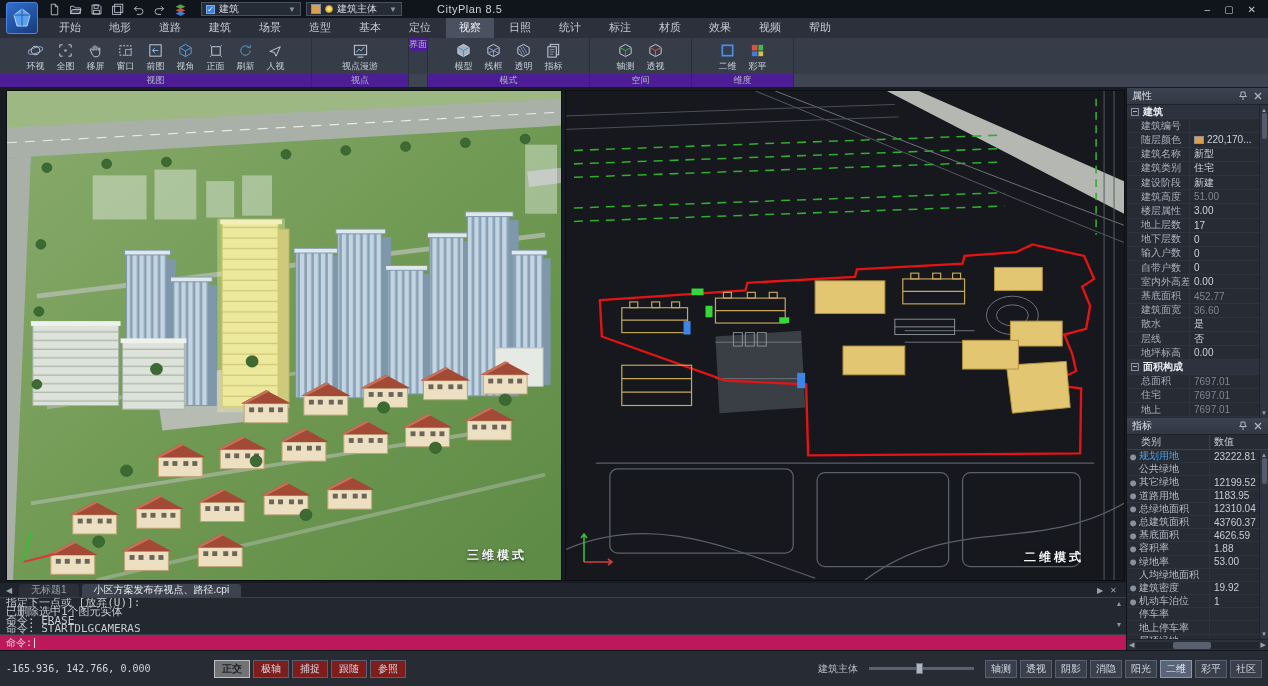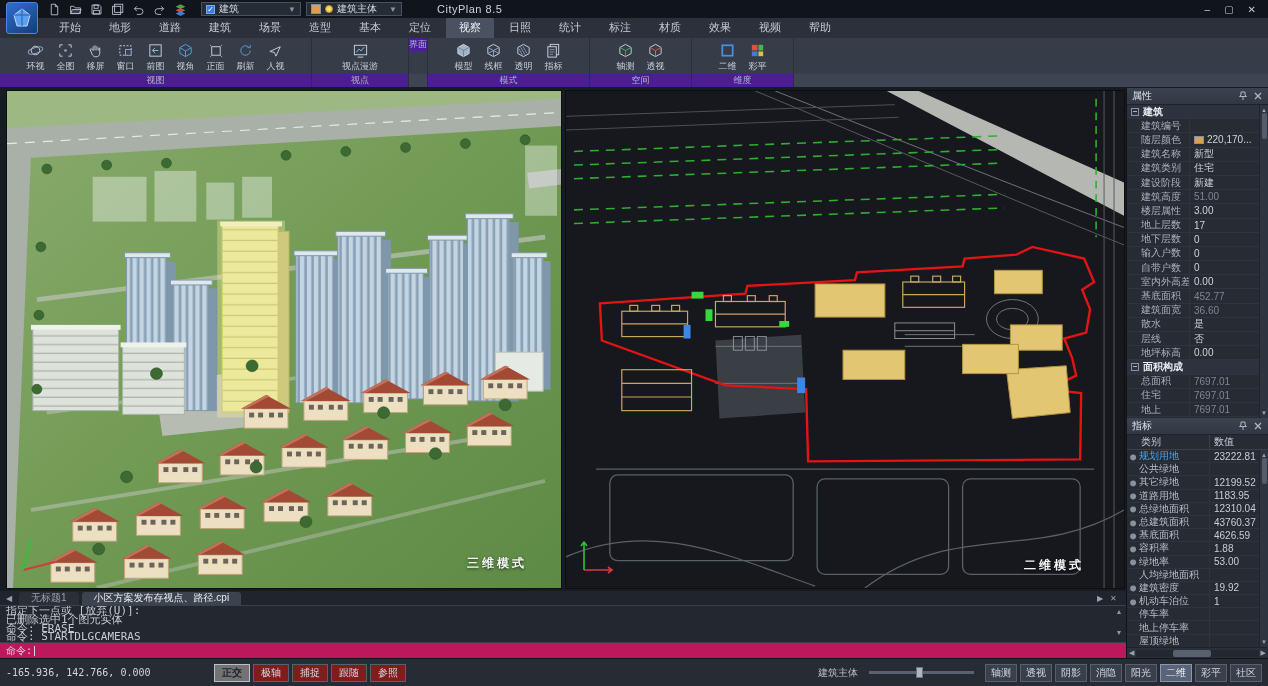--- a/index.html
+++ b/index.html
@@ -91,21 +91,21 @@
   .irow{height:13.2px;display:flex;align-items:center;font-size:10px;border-bottom:1px solid #2e343d;}
   .irow .bl{width:12px;flex:0 0 auto;text-align:center;color:#8a919e;font-size:6px;visibility:hidden;}
   .irow .bl.on{visibility:visible;}
   .irow .lab{width:70px;flex:0 0 auto;color:#b9bfca;white-space:nowrap;overflow:hidden;}
   .irow .lab.blue{color:#4da3e8;}
   .irow .val{flex:1;color:#c8cdd6;border-left:1px solid #2e343d;padding-left:4px;white-space:nowrap;overflow:hidden;height:100%;display:flex;align-items:center;}
   .hscroll{height:11px;flex:0 0 auto;background:#2b313b;display:flex;align-items:center;border-top:1px solid #1d222b;font-size:7px;color:#9aa2b0;padding:0 2px;gap:2px;}
   .htrack{flex:1;height:7px;background:#232830;position:relative;}
   .hthumb{position:absolute;left:30%;width:38px;top:0;bottom:0;background:#596070;border-radius:2px;}
   
-  .statusbar{height:28px;flex:0 0 auto;background:#262b34;border-top:1px solid #11151b;display:flex;align-items:center;padding:0 6px;gap:3px;font-size:10px;}
+  .statusbar{height:36px;flex:0 0 auto;background:#262b34;border-top:1px solid #11151b;display:flex;align-items:center;padding:0 6px;gap:3px;font-size:10px;}
   .coords{width:205px;flex:0 0 auto;color:#d0d5dd;font-family:"DejaVu Sans Mono",monospace;font-size:10px;}
   .toggle{padding:1px 7px;border:1px solid #566070;background:#7f1d1d;color:#d3d8e0;white-space:nowrap;}
   .toggle.active{background:#737373;color:#1d222b;border-color:#b9bec8;font-weight:bold;}
   .sbspacer{flex:1;}
   .camlabel{color:#b9bfc9;white-space:nowrap;}
   .slider{width:105px;height:3px;background:#596270;position:relative;margin:0 8px;flex:0 0 auto;}
   .handle{position:absolute;left:45%;top:-4px;width:7px;height:11px;background:#aeb6c2;border:1px solid #6b7482;}
   .vbtn{padding:1px 5px;border:1px solid #566070;background:#39404c;color:#d3d8e0;white-space:nowrap;}
   .vbtn.active{background:#5a6478;color:#f0f3f7;border-color:#8c97ab;}
 </style>

